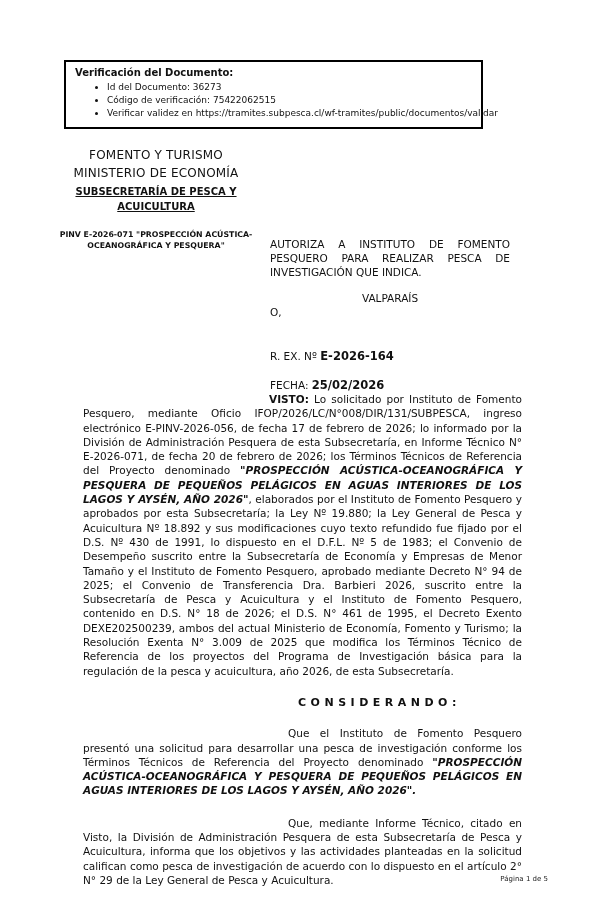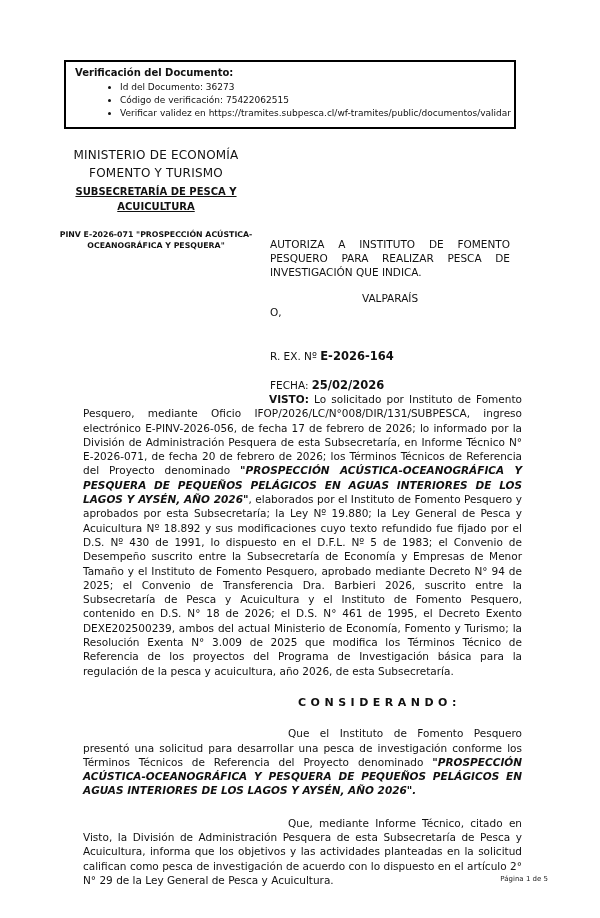--- a/index.html
+++ b/index.html
@@ -12,27 +12,27 @@
     margin: 0 auto;
     background: #ffffff;
     color: #111111;
     overflow: hidden;
   }
 
   
   .verify-box {
     position: absolute;
     left: 64px; top: 60px;
-    width: 452px;
+    width: 419px;
     border: 2px solid #000000;
     padding: 4px 6px 7px 9px;
   }
   .verify-title { font-size: 10px; font-weight: bold; line-height: 14px; }
   .verify-list { list-style: disc; padding-left: 32px; margin-top: 1px; }
-  .verify-list li { font-size: 9px; line-height: 13px; white-space: nowrap; margin-left: 13px; }
+  .verify-list li { font-size: 9px; line-height: 13px; white-space: nowrap; }
 
   
   .letterhead { position: absolute; left: 28px; top: 146px; width: 256px; text-align: center; }
   .lh-ministry { font-size: 12px; line-height: 18px; letter-spacing: 0.2px; }
   .lh-subsec {
     font-size: 10px; font-weight: bold; text-decoration: underline;
     line-height: 15px; width: 185px; margin: 2px auto 15px auto; text-transform: uppercase;
   }
   .lh-project { font-size: 7.8px; font-weight: bold; line-height: 11px; width: 212px; margin: 4px auto 0 auto; }
 
@@ -66,22 +66,22 @@
   <div class="verify-box">
     <div class="verify-title">Verificación del Documento:</div>
     <ul class="verify-list">
         <li>Id del Documento: 36273</li>
         <li>Código de verificación: 75422062515</li>
         <li>Verificar validez en https://tramites.subpesca.cl/wf-tramites/public/documentos/validar</li>
       </ul>
   </div>
 
   <div class="letterhead">
+    <div class="lh-ministry">FOMENTO Y TURISMO</div>
     <div class="lh-ministry">MINISTERIO DE ECONOMÍA</div>
-    <div class="lh-ministry">FOMENTO Y TURISMO</div>
     <div class="lh-subsec">SUBSECRETARÍA DE PESCA Y ACUICULTURA</div>
     <div class="lh-project">PINV E-2026-071 "PROSPECCIÓN ACÚSTICA-OCEANOGRÁFICA Y PESQUERA"</div>
   </div>
 
   <div class="subject">
     <div class="subject-summary">AUTORIZA A INSTITUTO DE FOMENTO PESQUERO PARA REALIZAR PESCA DE INVESTIGACIÓN QUE INDICA.</div>
     <div class="city-1">VALPARAÍS</div>
     <div class="city-2">O,</div>
     <div class="rex-line"><span>R. EX. Nº </span><span class="val">E-2026-164</span></div>
     <div class="fecha-line"><span>FECHA: </span><span class="val">25/02/2026</span></div>

